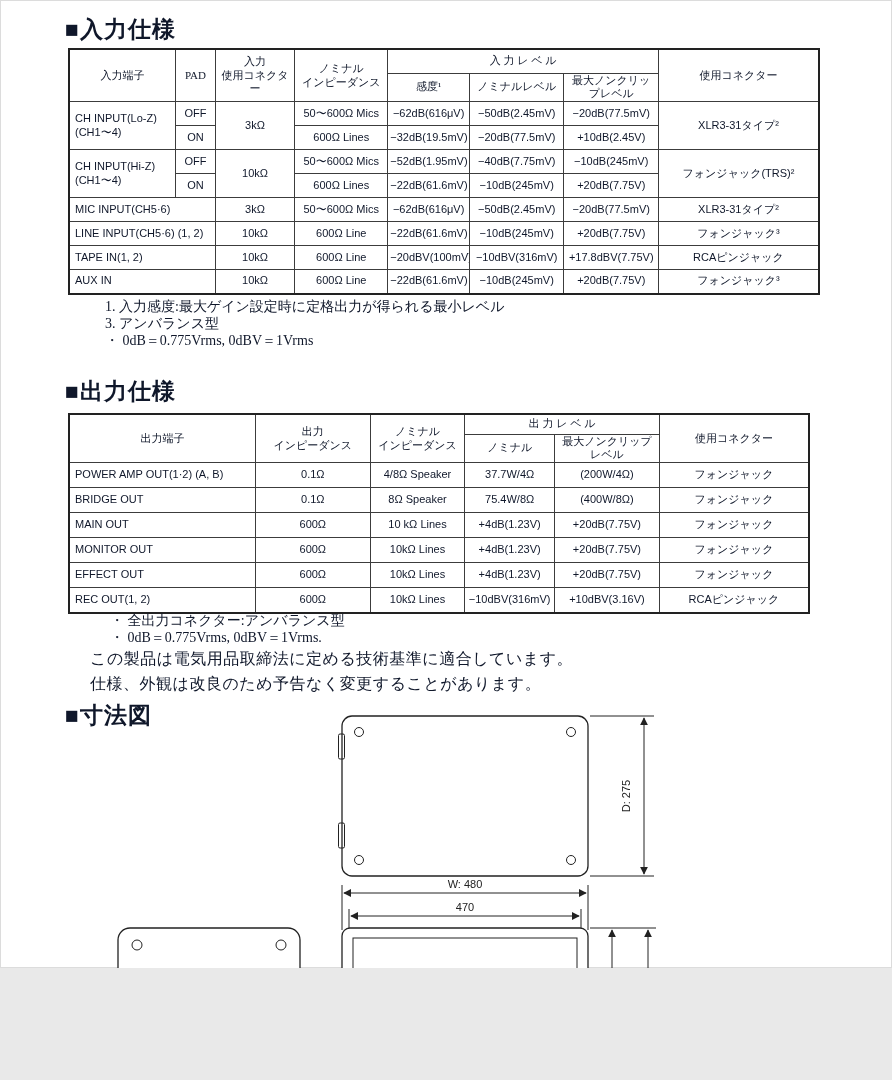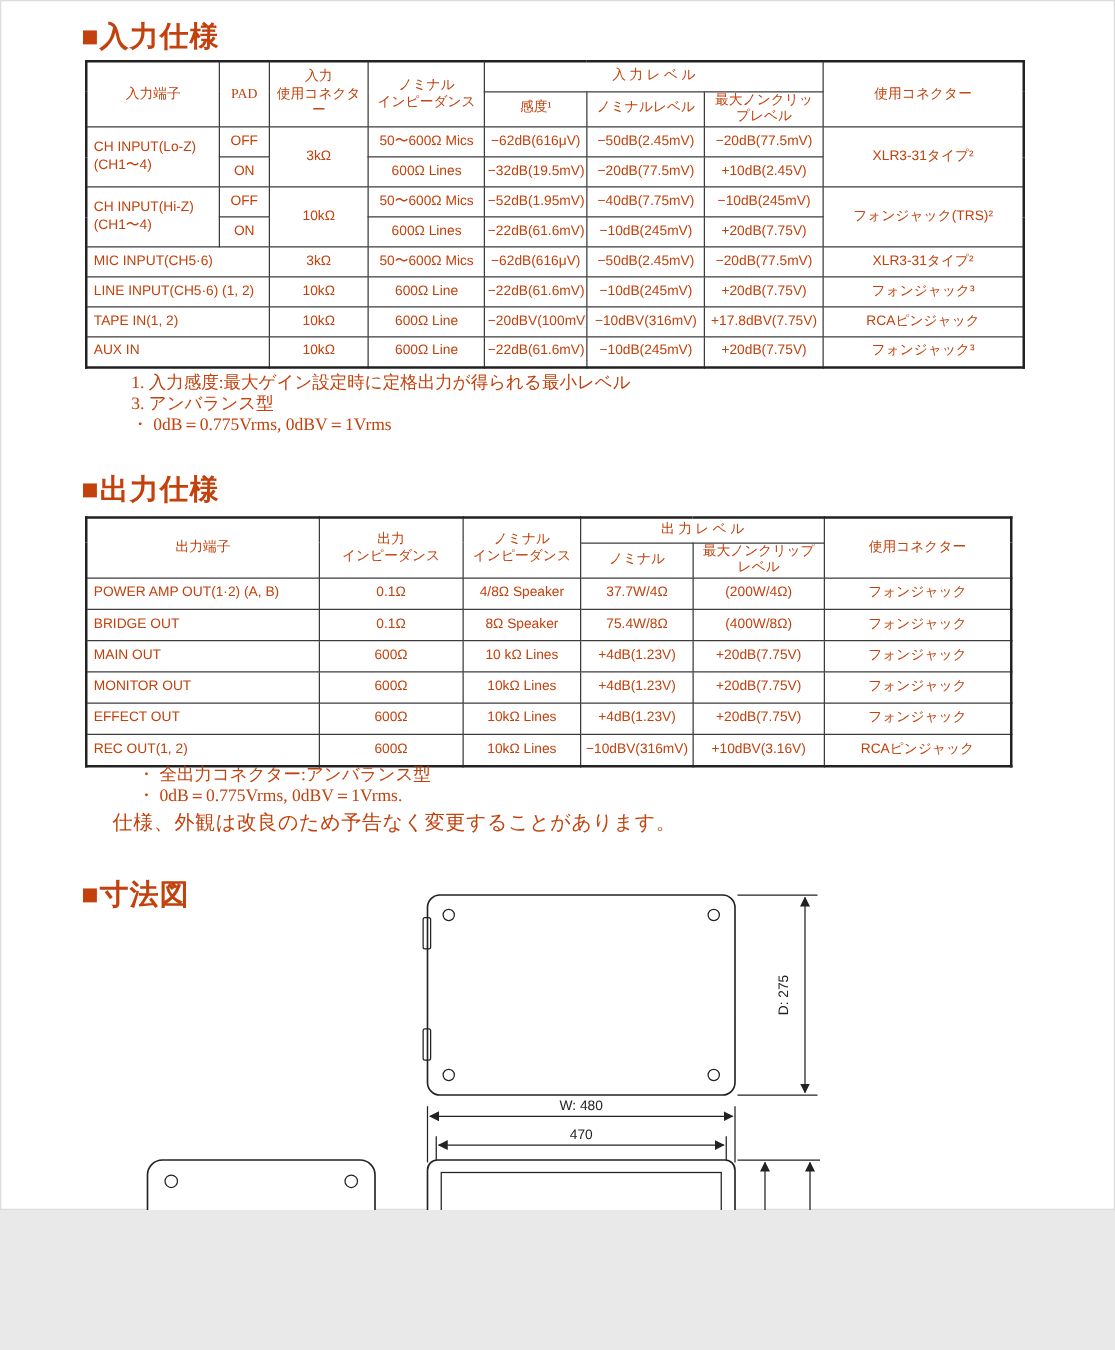--- a/index.html
+++ b/index.html
@@ -1,17 +1,17 @@
 <!DOCTYPE html>
 <html><head>
 <meta charset="utf-8">
 <style>
   html,body{margin:0;padding:0;background:#e9e9e9;}
   .page{position:relative;width:892px;height:968px;background:#fff;margin:0 auto;
-        font-family:"Liberation Sans","DejaVu Sans",sans-serif;color:#c2410c;overflow:hidden;
+        font-family:"Liberation Sans","DejaVu Sans",sans-serif;color:#0f172a;overflow:hidden;
         box-shadow:inset 0 0 0 1px #dcdcdc;}
   .section-title{position:absolute;font-family:"Liberation Serif","DejaVu Serif",serif;
         font-size:23px;font-weight:bold;letter-spacing:1px;white-space:nowrap;}
   table.spec{position:absolute;border-collapse:collapse;table-layout:fixed;background:#fff;
         border:2px solid #222;}
   table.spec th,table.spec td{border:1px solid #3c3c3c;font-size:11px;text-align:center;
         padding:0 2px;white-space:pre-line;line-height:1.25;overflow:hidden;}
   table.spec th{font-family:"Liberation Serif","DejaVu Serif",serif;font-weight:normal;font-size:11px;}
   table.spec td.left{text-align:left;padding-left:5px;}
   ul.notes{position:absolute;list-style:none;margin:0;padding:0;
@@ -218,20 +218,21 @@
       </tr>
     </tbody>
   </table>
 
   <ul class="notes" style="left:110px;top:612px;">
     <li>・ 全出力コネクター:アンバランス型</li>
     <li>・ 0dB＝0.775Vrms, 0dBV＝1Vrms.</li>
   </ul>
 
   <div class="notice" style="left:90px;top:646px;">
+    <div>この製品は電気用品取締法に定める技術基準に適合しています。</div>
     <div>仕様、外観は改良のため予告なく変更することがあります。</div>
   </div>
 
   <div class="section-title" style="left:65px;top:700px;">■寸法図</div>
 
   <svg class="diagram" width="892" height="390" viewBox="0 0 892 390">
     <defs>
       <marker id="arr" viewBox="0 0 10 10" refX="9" refY="5" markerWidth="8" markerHeight="8" orient="auto-start-reverse">
           <path d="M0,0 L10,5 L0,10 z" fill="#222"></path>
         </marker>

